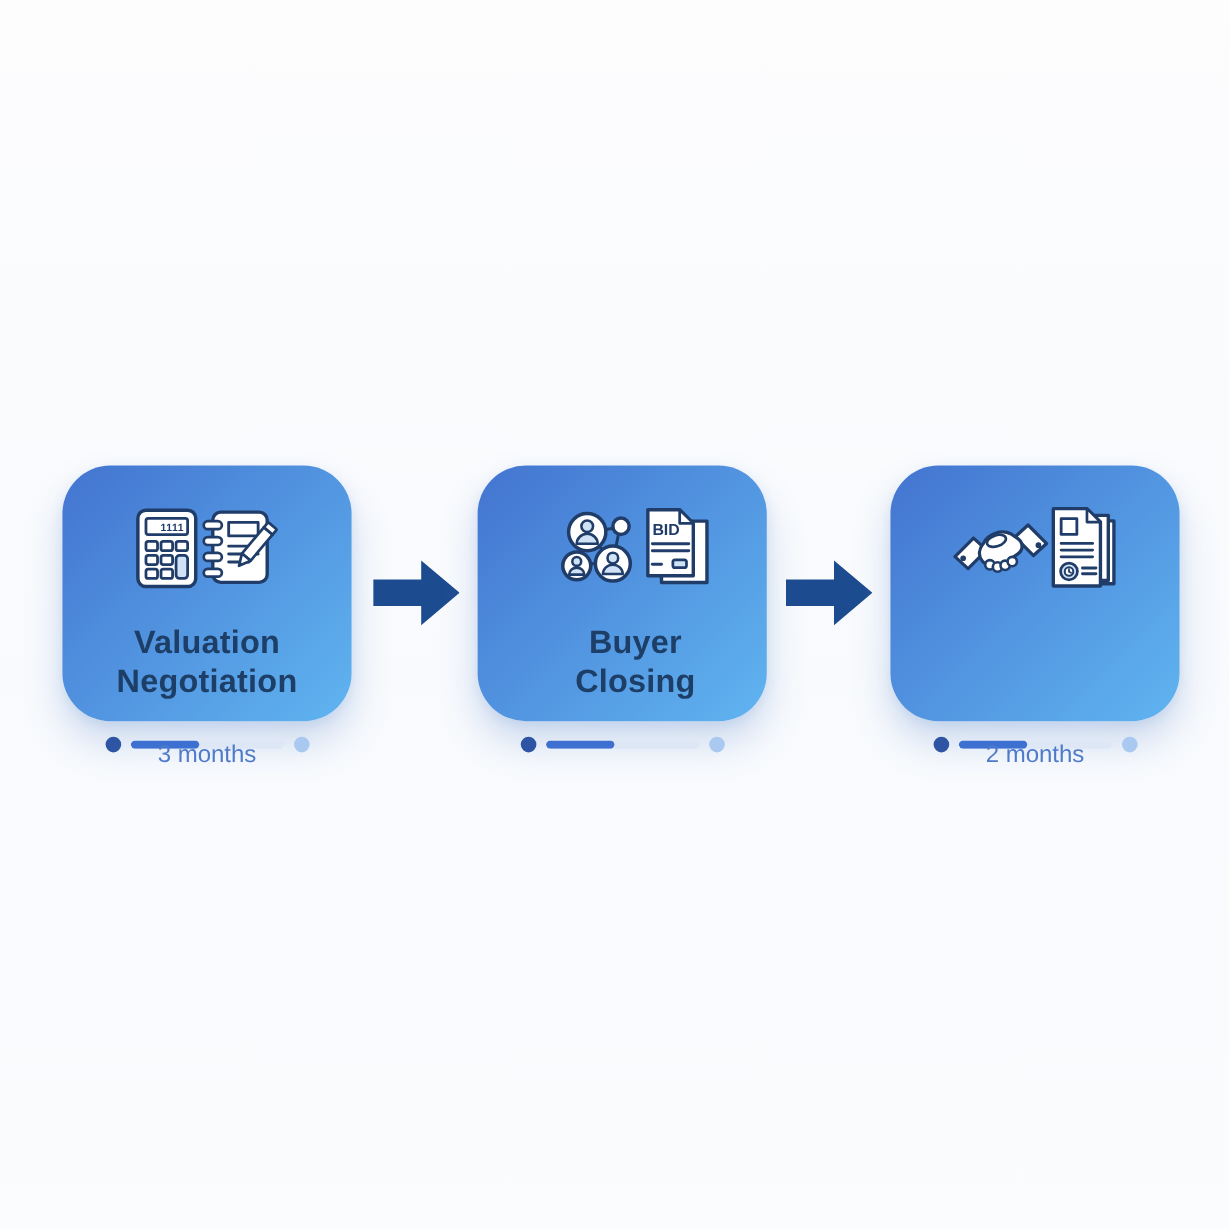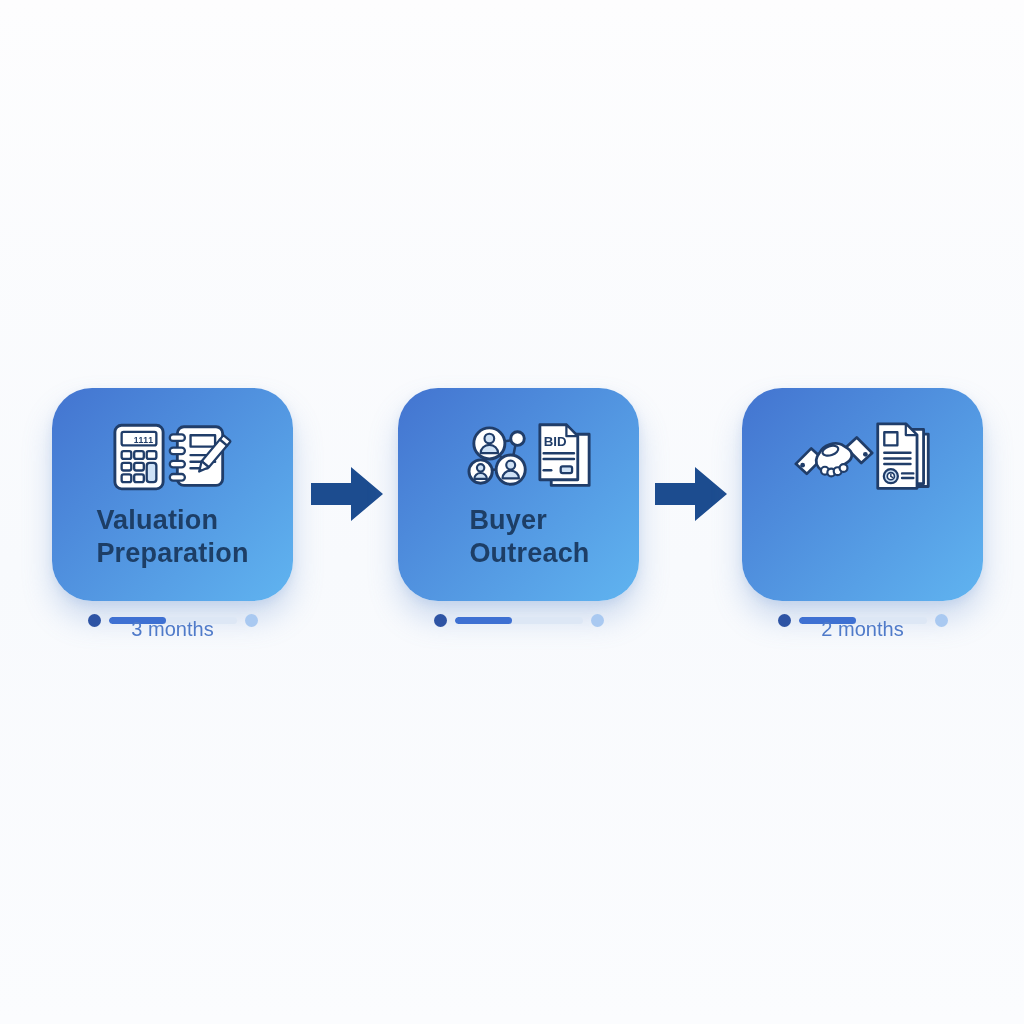--- a/index.html
+++ b/index.html
@@ -20,21 +20,21 @@
     display:flex; flex-direction:column; align-items:center;
   }
   .card-1 { left:52px; }
   .card-2 { left:398px;padding-left:22px; }
   .card-3 { left:742px; }
   .icon-row {
     margin-top:30px; height:78px;
     display:flex; align-items:center; justify-content:center; gap:0;
   }
   .card-title {
-    margin-top:8px; 
+    margin-top:23px; text-align:center;
     font-size:27px; line-height:33px; font-weight:bold;
     color: var(--title-color,#1d3e66); letter-spacing:0.2px;
   }
   .card-title span { display:block; }
   .arrow {
     position:absolute; top:463px; width:72px; height:62px;
   }
   .arrow-1 { left:311px; }
   .arrow-2 { left:655px; }
   .arrow polygon { fill: var(--arrow-color,#1c4c8f); }
@@ -104,21 +104,21 @@
         <g transform="rotate(40 48 36)">
           <rect x="43" y="10" width="10" height="36" rx="1" class="st2"></rect>
           <path d="M43,16 H53" class="ln"></path>
           <polygon points="43,46 53,46 48,56" class="st2"></polygon>
           <polygon points="46.4,52.7 49.6,52.7 48,56" class="nv"></polygon>
         </g>
       </svg>
     </div>
     <div class="card-title">
       <span>Valuation</span>
-      <span>Preparation</span>
+      <span>Negotiation</span>
     </div>
   </div>
 
   <svg class="arrow arrow-1" viewBox="0 0 72 62">
     <polygon points="0,20 40,20 40,4 72,31 40,58 40,42 0,42"></polygon>
   </svg>
 
   <div class="card card-2">
     <div class="icon-row">
       <svg viewBox="0 0 72 68" width="70" height="66">
@@ -139,21 +139,21 @@
         <path d="M4,4 H32 L44,16 V62 H4 Z" class="st"></path>
         <path d="M32,4 V16 H44 Z" class="st2"></path>
         <text x="8" y="26" font-size="14" class="ictext">BID</text>
         <path d="M8,34 H40 M8,40 H40" class="ln"></path>
         <path d="M8,52 H16" class="ln"></path>
         <rect x="26" y="48" width="12" height="7" rx="2" class="acc"></rect>
       </svg>
     </div>
     <div class="card-title">
       <span>Buyer</span>
-      <span>Outreach</span>
+      <span>Closing</span>
     </div>
   </div>
 
   <svg class="arrow arrow-2" viewBox="0 0 72 62">
     <polygon points="0,20 40,20 40,4 72,31 40,58 40,42 0,42"></polygon>
   </svg>
 
   <div class="card card-3">
     <div class="icon-row">
       <svg viewBox="0 0 88 62" width="80" height="57">

